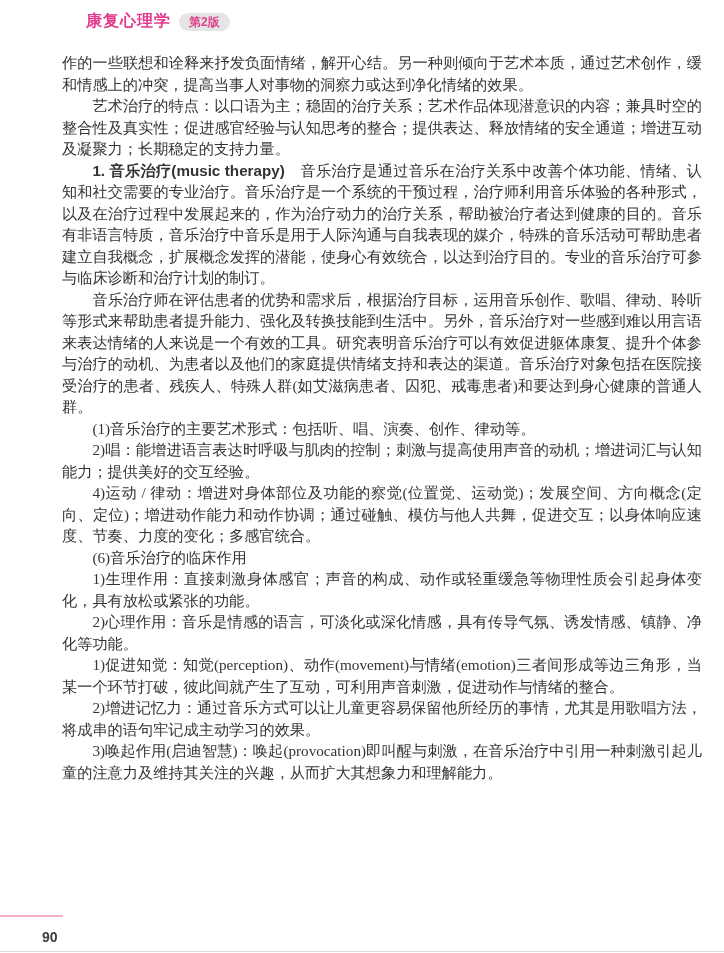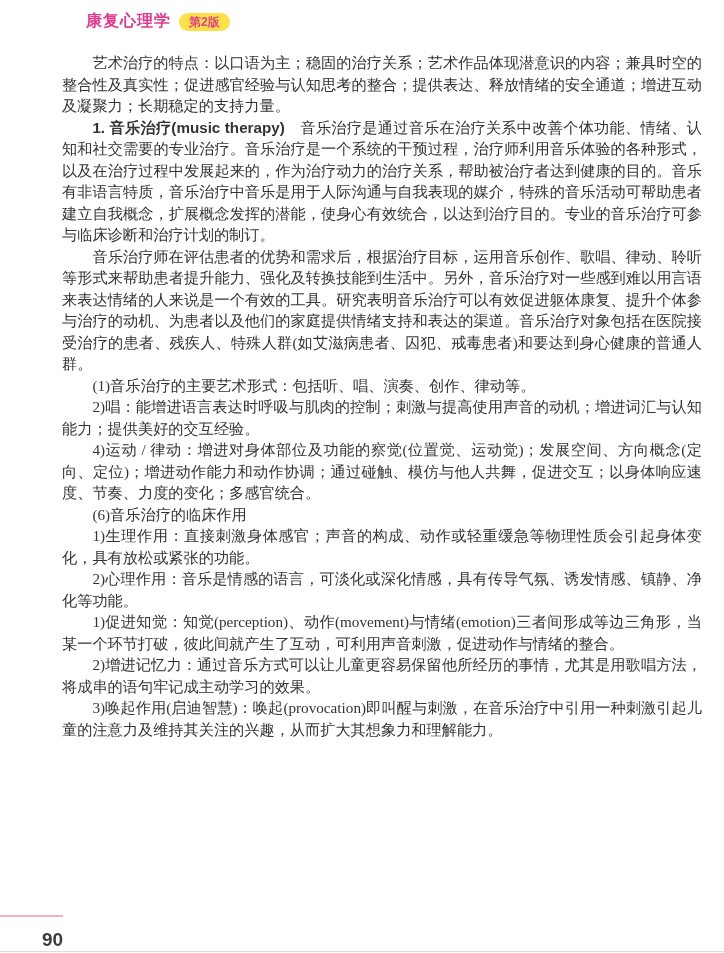--- a/index.html
+++ b/index.html
@@ -25,21 +25,21 @@
     gap: 8px;
     font-family: "Liberation Sans", sans-serif;
   }
   .book-title {
     font-size: 16px;
     font-weight: bold;
     color: #e5398f;
     letter-spacing: 1px;
   }
   .edition-badge {
-    background: #fde047;
+    background: #e5e5e5;
     color: #e0418a;
     font-size: 12px;
     font-weight: bold;
     padding: 3px 10px;
     border-radius: 11px;
     line-height: 1;
   }
   
   .content {
     position: absolute;
@@ -69,21 +69,21 @@
     top: 915px;
     width: 63px;
     height: 2px;
     background: #f3aec8;
   }
   .page-number {
     position: absolute;
     left: 42px;
     top: 929px;
     font-family: "Liberation Sans", sans-serif;
-    font-size: 19px;
+    font-size: 14px;
     font-weight: bold;
     color: #3c3c3c;
   }
   .bottom-edge {
     position: absolute;
     left: 0;
     top: 951px;
     width: 724px;
     height: 1px;
     background: #d9dde0;
@@ -93,20 +93,21 @@
 <body>
 
 <div class="page">
 
   <div class="running-header">
     <span class="book-title">康复心理学</span>
     <span class="edition-badge">第2版</span>
   </div>
 
   <div class="content">
+    <p class="para no-indent">作的一些联想和诠释来抒发负面情绪，解开心结。另一种则倾向于艺术本质，通过艺术创作，缓和情感上的冲突，提高当事人对事物的洞察力或达到净化情绪的效果。</p>
     <p class="para">艺术治疗的特点：以口语为主；稳固的治疗关系；艺术作品体现潜意识的内容；兼具时空的整合性及真实性；促进感官经验与认知思考的整合；提供表达、释放情绪的安全通道；增进互动及凝聚力；长期稳定的支持力量。</p>
     <p class="para"><b class="lead">1. 音乐治疗(music therapy)</b><span>　音乐治疗是通过音乐在治疗关系中改善个体功能、情绪、认知和社交需要的专业治疗。音乐治疗是一个系统的干预过程，治疗师利用音乐体验的各种形式，以及在治疗过程中发展起来的，作为治疗动力的治疗关系，帮助被治疗者达到健康的目的。音乐有非语言特质，音乐治疗中音乐是用于人际沟通与自我表现的媒介，特殊的音乐活动可帮助患者建立自我概念，扩展概念发挥的潜能，使身心有效统合，以达到治疗目的。专业的音乐治疗可参与临床诊断和治疗计划的制订。</span></p>
     <p class="para">音乐治疗师在评估患者的优势和需求后，根据治疗目标，运用音乐创作、歌唱、律动、聆听等形式来帮助患者提升能力、强化及转换技能到生活中。另外，音乐治疗对一些感到难以用言语来表达情绪的人来说是一个有效的工具。研究表明音乐治疗可以有效促进躯体康复、提升个体参与治疗的动机、为患者以及他们的家庭提供情绪支持和表达的渠道。音乐治疗对象包括在医院接受治疗的患者、残疾人、特殊人群(如艾滋病患者、囚犯、戒毒患者)和要达到身心健康的普通人群。</p>
     <p class="para">(1)音乐治疗的主要艺术形式：包括听、唱、演奏、创作、律动等。</p>
     <p class="para">2)唱：能增进语言表达时呼吸与肌肉的控制；刺激与提高使用声音的动机；增进词汇与认知能力；提供美好的交互经验。</p>
     <p class="para">4)运动 / 律动：增进对身体部位及功能的察觉(位置觉、运动觉)；发展空间、方向概念(定向、定位)；增进动作能力和动作协调；通过碰触、模仿与他人共舞，促进交互；以身体响应速度、节奏、力度的变化；多感官统合。</p>
     <p class="para">(6)音乐治疗的临床作用</p>
     <p class="para">1)生理作用：直接刺激身体感官；声音的构成、动作或轻重缓急等物理性质会引起身体变化，具有放松或紧张的功能。</p>
     <p class="para">2)心理作用：音乐是情感的语言，可淡化或深化情感，具有传导气氛、诱发情感、镇静、净化等功能。</p>
     <p class="para">1)促进知觉：知觉(perception)、动作(movement)与情绪(emotion)三者间形成等边三角形，当某一个环节打破，彼此间就产生了互动，可利用声音刺激，促进动作与情绪的整合。</p>

